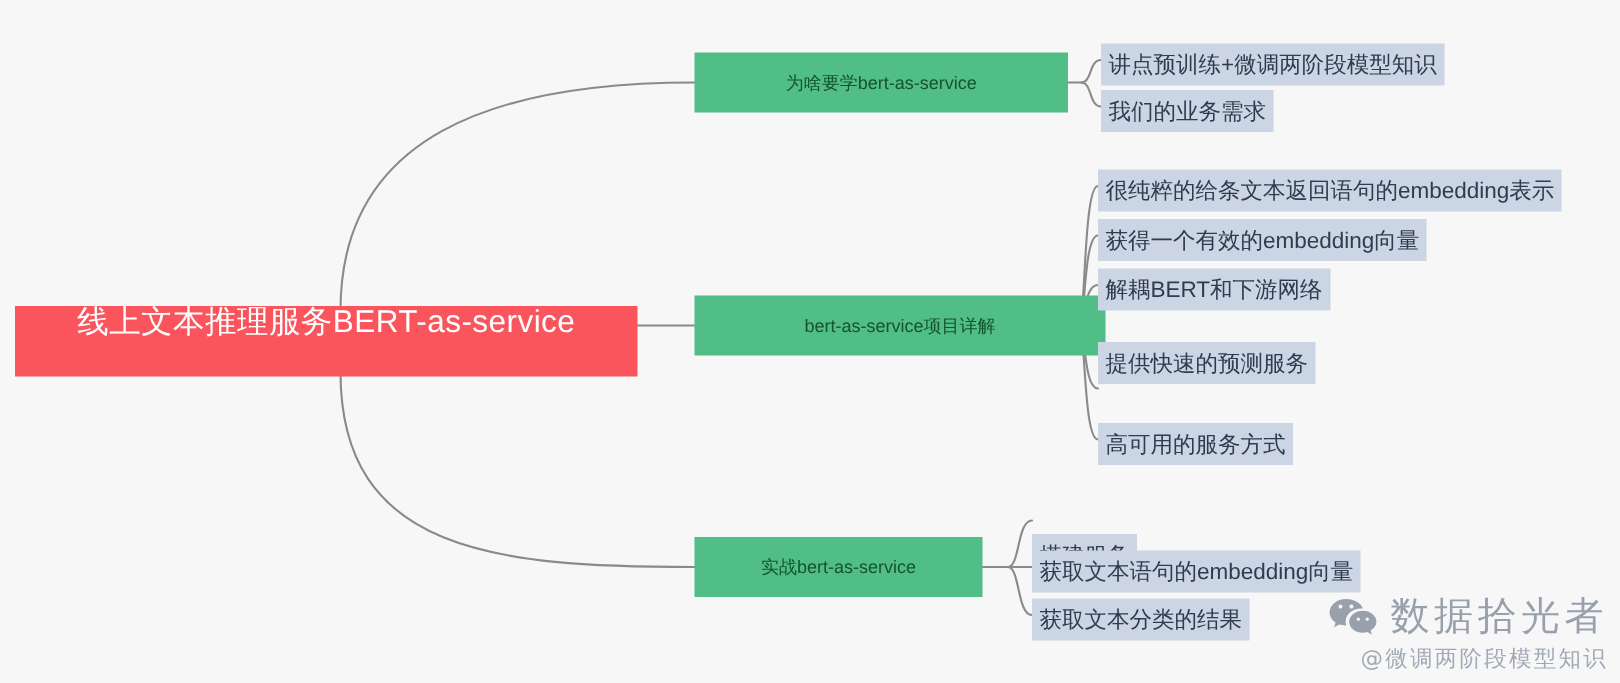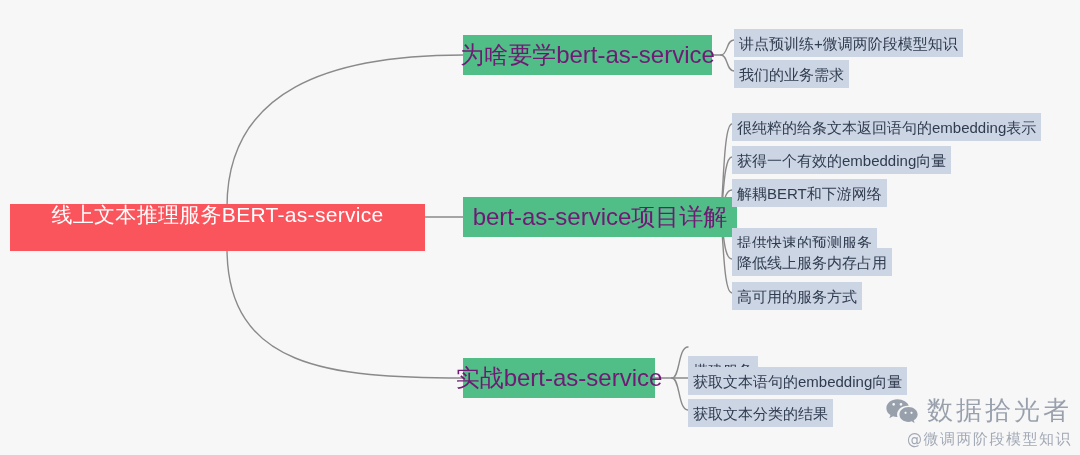--- a/index.html
+++ b/index.html
@@ -53,22 +53,22 @@
   .branch-node {
     position: absolute;
     background: #51bd87;
     display: flex;
     align-items: center;
     justify-content: center;
     box-sizing: border-box;
     height: 40px;
   }
   .branch-node .node-label {
-    color: #701a75;
-    font-size: 24px;
+    color: #14532d;
+    font-size: 12px;
     white-space: nowrap;
     line-height: 1;
   }
   #branch-0 { left: 463px; top: 35px;  width: 249px; }
   #branch-1 { left: 463px; top: 197px; width: 274px; }
   #branch-2 { left: 463px; top: 358px; width: 192px; }
 
   
   .leaf-node {
     position: absolute;
@@ -177,23 +177,20 @@
     <span class="node-label">很纯粹的给条文本返回语句的embedding表示</span>
   </div>
   <div class="leaf-node" style="left:732px; top:146px;">
     <span class="node-label">获得一个有效的embedding向量</span>
   </div>
   <div class="leaf-node" style="left:732px; top:179px;">
     <span class="node-label">解耦BERT和下游网络</span>
   </div>
   <div class="leaf-node" style="left:732px; top:228px;">
     <span class="node-label">提供快速的预测服务</span>
-  </div>
-  <div class="leaf-node" style="left:732px; top:248px;">
-    <span class="node-label">降低线上服务内存占用</span>
   </div>
   <div class="leaf-node" style="left:732px; top:282px;">
     <span class="node-label">高可用的服务方式</span>
   </div>
 
   <div class="branch-node" id="branch-2">
     <span class="node-label">实战bert-as-service</span>
   </div>
   <div class="leaf-node" style="left:688px; top:320px;margin-top:36px;">
     <span class="node-label">搭建服务</span>

